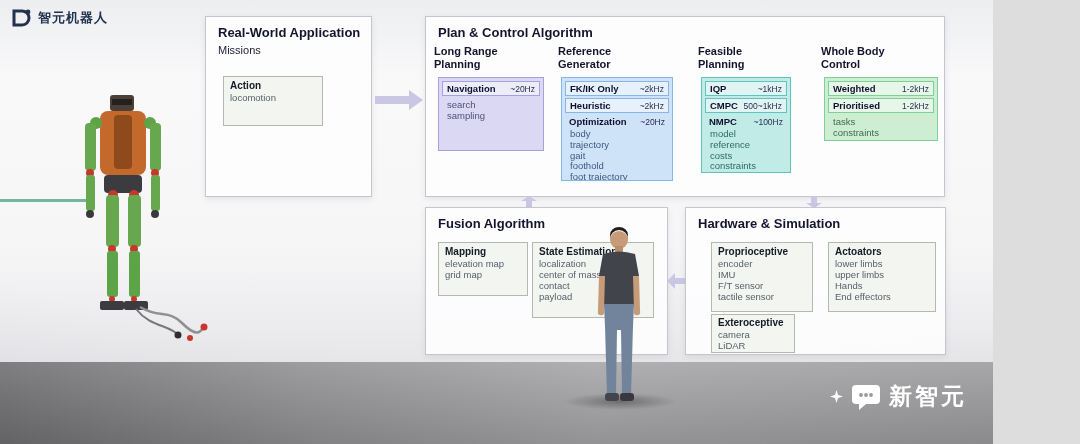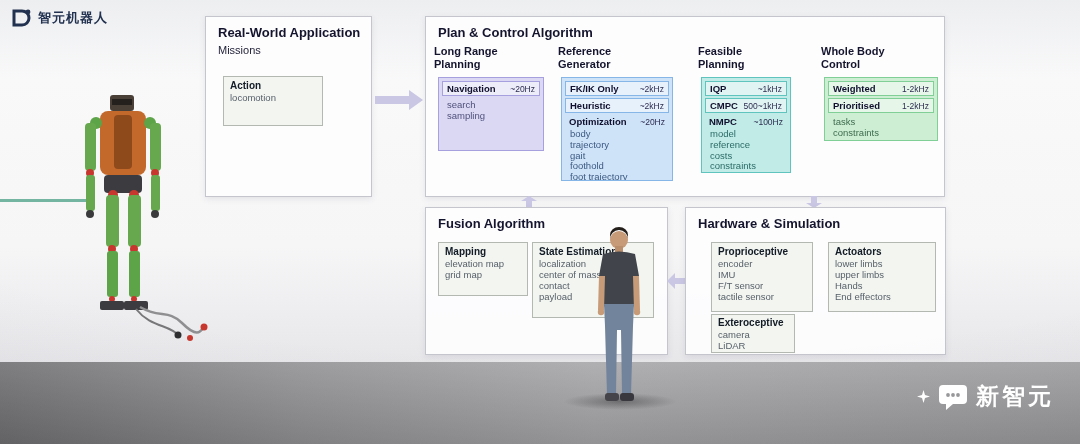--- a/index.html
+++ b/index.html
@@ -1,19 +1,19 @@
 <!DOCTYPE html>
 <html><head>
 <meta charset="utf-8">
 <style>
   * { margin:0; padding:0; box-sizing:border-box; }
   html,body { background:#ddd; }
   body { font-family:"Liberation Sans", sans-serif; }
 
-  #stage { position:relative; width:1080px; height:444px; overflow:hidden; background:#eee; }
+  #stage { position:relative; width:993px; height:444px; overflow:hidden; background:#eee; }
 
   
   #screen { position:absolute; left:0; top:0; width:1080px; height:362px;
     background:linear-gradient(180deg,#edeef0 0%, #f9f9fa 22%, #f6f6f7 68%, #e7e7ea 100%); }
   #screen-vignette { position:absolute; inset:0; pointer-events:none;
     background:radial-gradient(130% 110% at 55% 38%, rgba(255,255,255,0) 55%, rgba(70,70,95,0.09) 100%); }
 
   
   #floor { position:absolute; left:0; bottom:0; width:1080px; height:82px;
     background:linear-gradient(180deg, rgba(255,255,255,0.10), rgba(0,0,0,0.12)),

